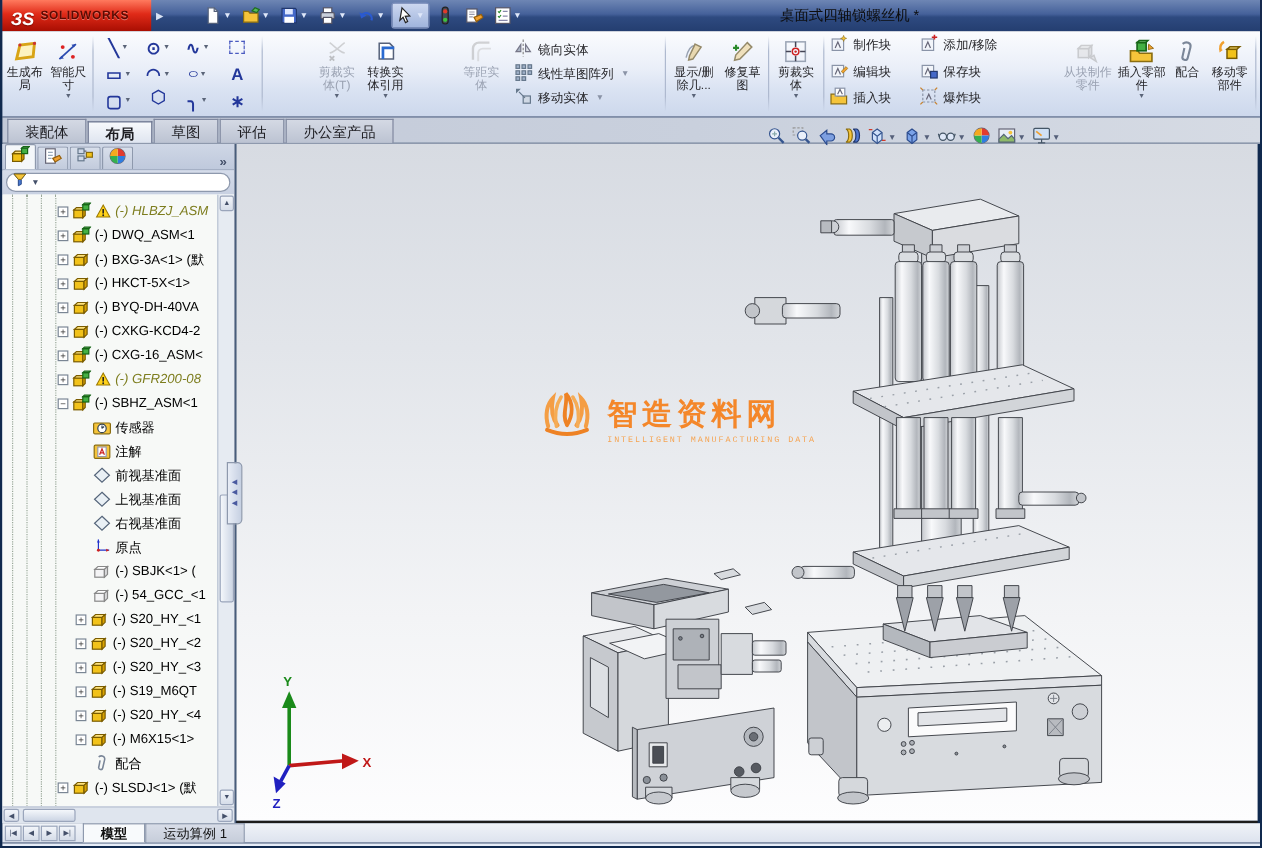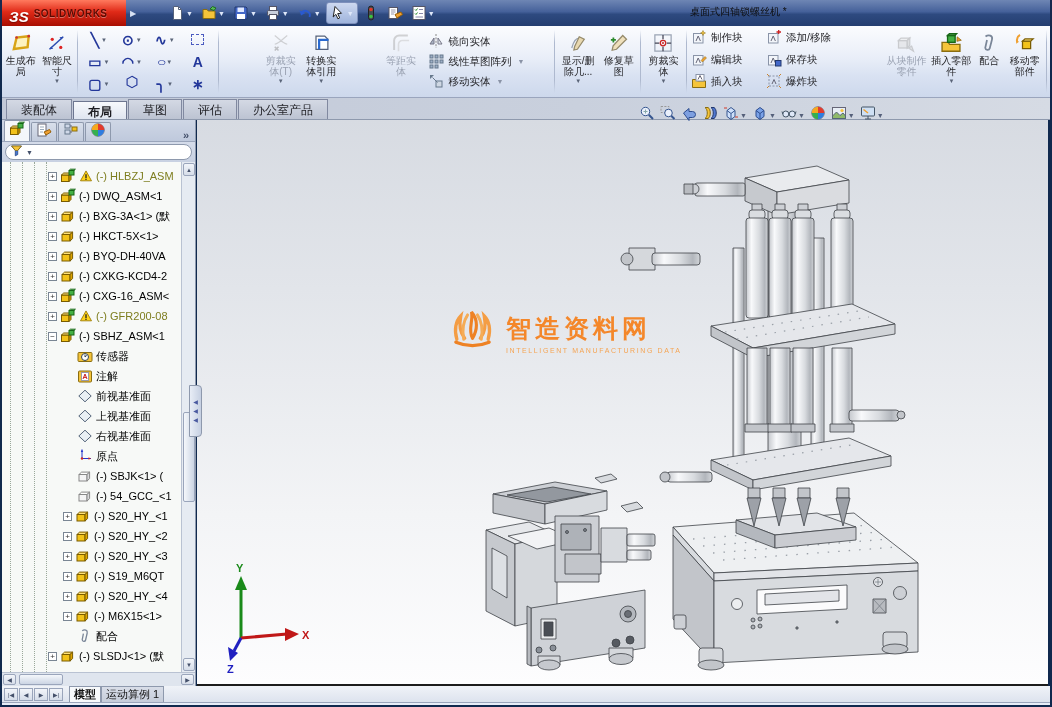--- a/index.html
+++ b/index.html
@@ -15,21 +15,21 @@
     display:flex; align-items:center; padding-left:7px; gap:5px; }
   .logo .bglyph { color:#fff; font-weight:bold; font-style:italic; font-size:15px; text-shadow:0 1px 1px #7a0a02;margin-top:7px; }
   .logo .bname { color:#5c0a02; font-weight:bold; font-size:10px; letter-spacing:.5px; text-shadow:0 1px 0 rgba(255,255,255,.35); }
   .logo-flyout { width:14px; height:22px; display:flex; align-items:center; justify-content:center;
     color:#d8e2f4; font-size:8px; }
   .qtoolbar { display:flex; align-items:center; gap:2px; margin-left:26px; }
   .qbtn { display:flex; align-items:center; gap:1px; padding:2px 3px; border-radius:3px; }
   .qbtn.pressed { background:linear-gradient(180deg,#cdd8f0,#9fb4dc); border:1px solid #7e90bc; }
   .qbtn .caret { font-size:7px; color:#dfe8fa; }
   .qbtn svg { display:block; }
-  .win-title { position:absolute; left:688px; top:5px; font-size:10px; color:#0d0d0d; }
+  .win-title { position:absolute; left:648px; top:5px; font-size:12px; color:#0d0d0d; }
 
   
   .ribbon { position:absolute; left:2px; top:26px; width:1048px; height:72px;
     background:linear-gradient(180deg,#fbfcfe 0%,#e9eef8 45%,#d9e2f2 70%,#cdd8ec 100%);
     border-bottom:1px solid #9aa5bd; display:flex; align-items:stretch; padding:2px 1px; }
   .vsep { width:1px; background:linear-gradient(180deg,transparent,#aeb9cf 20%,#aeb9cf 80%,transparent); margin:2px 2px; }
   .bigbtn { display:flex; flex-direction:column; align-items:center; justify-content:flex-start;
     font-size:10px; line-height:11px; text-align:center; color:#26262a; padding:2px 2px 0; border-radius:3px; }
   .bigbtn .ricon { height:25px; display:flex; align-items:center; }
   .bigbtn .bcaret { font-size:6px; color:#5a6478; line-height:6px; margin-top:1px; }
@@ -64,21 +64,21 @@
   .ptab.active { background:#f4f7fa; height:21px; }
   .poverflow { margin-left:auto; margin-right:6px; color:#44506a; font-size:11px; font-weight:bold; }
   .pfilter { height:20px; background:linear-gradient(180deg,#d5dcea,#c8d1e2); display:flex; align-items:center; padding:0 3px; }
   .filtercap { flex:1; height:16px; background:#fff; border:1px solid #8e99ad; border-radius:8px;
     display:flex; align-items:center; padding-left:4px; gap:3px; }
   .filtercap .fcaret { font-size:7px; color:#44506a; }
   .ptree { position:relative; height:510px; background:#f7f9f7; overflow:hidden; }
   .guides { position:absolute; top:0; bottom:0; border-left:1px dotted #9aa89a; width:0; }
   .trows { position:absolute; left:0; top:4px; right:14px; }
   .trow { height:20px; display:flex; align-items:center; gap:3px; font-size:11px; color:#000; white-space:nowrap; overflow:hidden;}
-  .trow.muted .tlabel { color:#7d7d1e; }
+  .trow.muted .tlabel { color:#7d7d1e;font-style:italic; }
   .trow.indent0 { padding-left:46px; } .trow.indent1 { padding-left:61px; }
   .exp { width:9px; height:9px; border:1px solid #7a8694; background:#fff; font-size:8px; line-height:7px;
     text-align:center; color:#333; flex:0 0 auto; }
   .expsp { width:11px; flex:0 0 auto; }
   .ticon { width:16px; height:16px; flex:0 0 auto; }
   .ticon svg, .wicon svg { display:block; }
   .wicon { width:14px; height:14px; flex:0 0 auto; }
   .tlabel { overflow:hidden; }
   .vscroll { position:absolute; right:0; top:0; bottom:0; width:14px; background:#e6ebf2; border-left:1px solid #b9c2d2; }
   .varrow { position:absolute; left:1px; width:12px; height:13px; background:linear-gradient(180deg,#f2f5fa,#d6dde9);
@@ -95,32 +95,32 @@
     display:flex; flex-direction:column; align-items:center; justify-content:center; gap:3px; }
   .splitter span { color:#4a5aa0; font-size:6px; line-height:6px; }
 
   
   .viewport { position:absolute; left:197px; top:120px; width:851px; height:566px;
     background:linear-gradient(180deg,#d7dbe2 0%,#e2e5ea 30%,#f3f4f6 70%,#fdfdfe 100%);
     border-bottom:2px solid #1c1c1c; overflow:hidden; }
   .headsup { position:absolute; left:638px; top:104px; z-index:15; display:flex; align-items:center; gap:3px; }
   .hubtn { display:flex; align-items:center; gap:1px; padding:1px; border-radius:2px; }
   .hubtn .hcaret { font-size:7px; color:#55607a; }
-  .watermark { position:absolute; left:252px; top:188px; display:flex; align-items:center; gap:10px; opacity:.95; }
+  .watermark { position:absolute; left:252px; top:204px; display:flex; align-items:center; gap:10px; opacity:.95;font-family:Liberation Mono, monospace; }
   .wm-text .wm-title { font-size:25px; font-weight:bold; color:#f58220; letter-spacing:4px; }
   .wm-text .wm-sub { font-size:7px; color:#f6a14c; letter-spacing:1.6px; margin-top:2px; }
 
   
   .bottombar { position:absolute; left:2px; top:686px; width:1048px; height:17px;
     background:linear-gradient(180deg,#f0f3f8,#dde3ee); border-bottom:1px solid #9aa5bb;
     display:flex; align-items:stretch; }
   .navgroup { display:flex; align-items:center; gap:1px; padding:1px 2px; }
   .navbtn { width:14px; height:13px; background:linear-gradient(180deg,#f2f5fa,#d6dde9); border:1px solid #9aa5bb;
     font-size:6px; color:#44506a; display:flex; align-items:center; justify-content:center; }
-  .btab { font-size:11px; color:#111; padding:1px 4px; border:1px solid #8e99ad; border-bottom:none;
+  .btab { font-size:11px; color:#111; padding:1px 14px; border:1px solid #8e99ad; border-bottom:none;
     background:linear-gradient(180deg,#d8dde8,#c6cdda); display:flex; align-items:center; }
   .btab.active { background:#f8fafc; font-weight:bold; }
   .statusstrip { position:absolute; left:2px; top:703px; width:1048px; height:2px; background:#e7edf8; }
 </style>
 </head>
 <body>
 
 <div class="window">
 
   <div class="titlebar">

